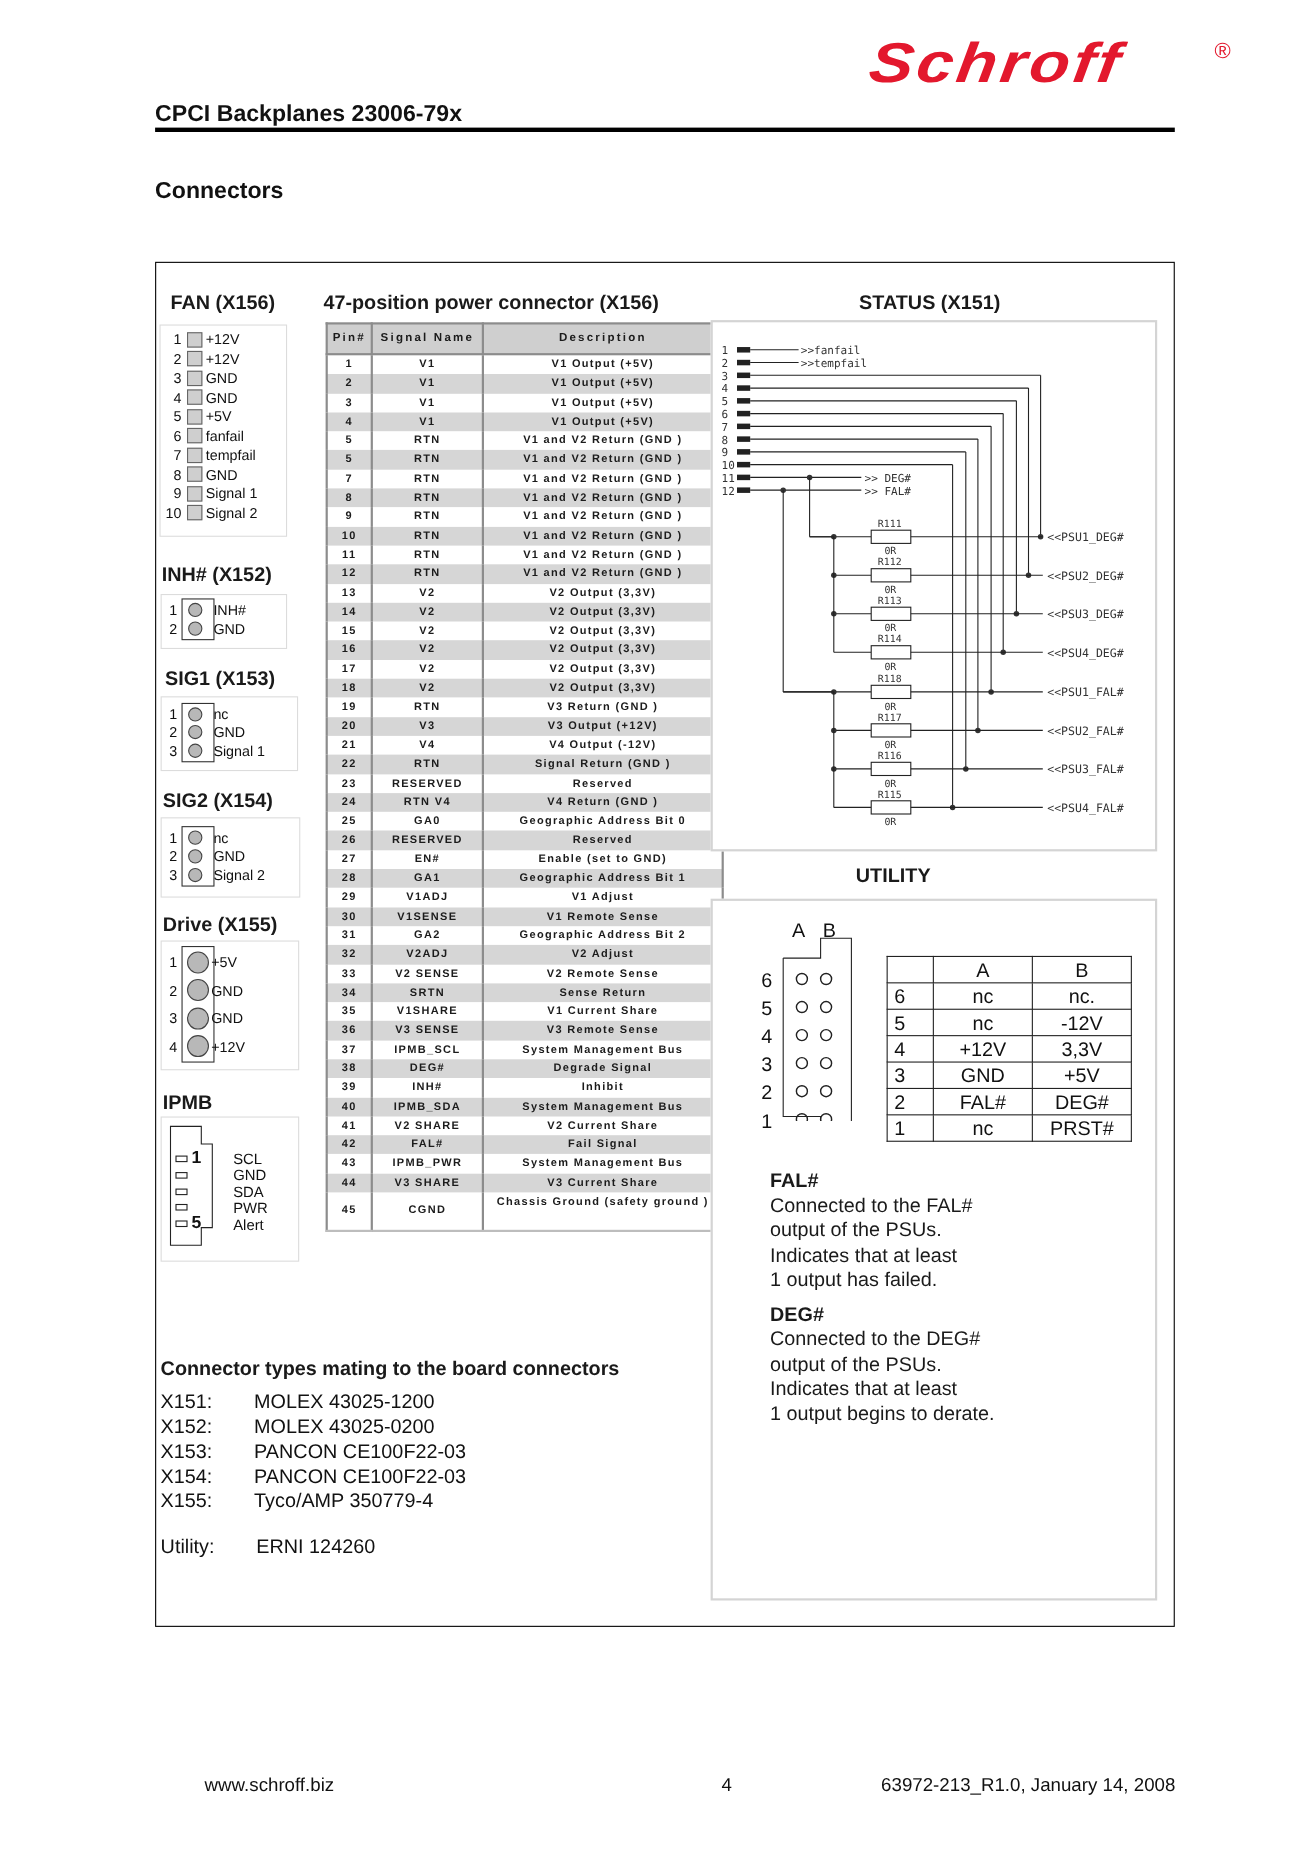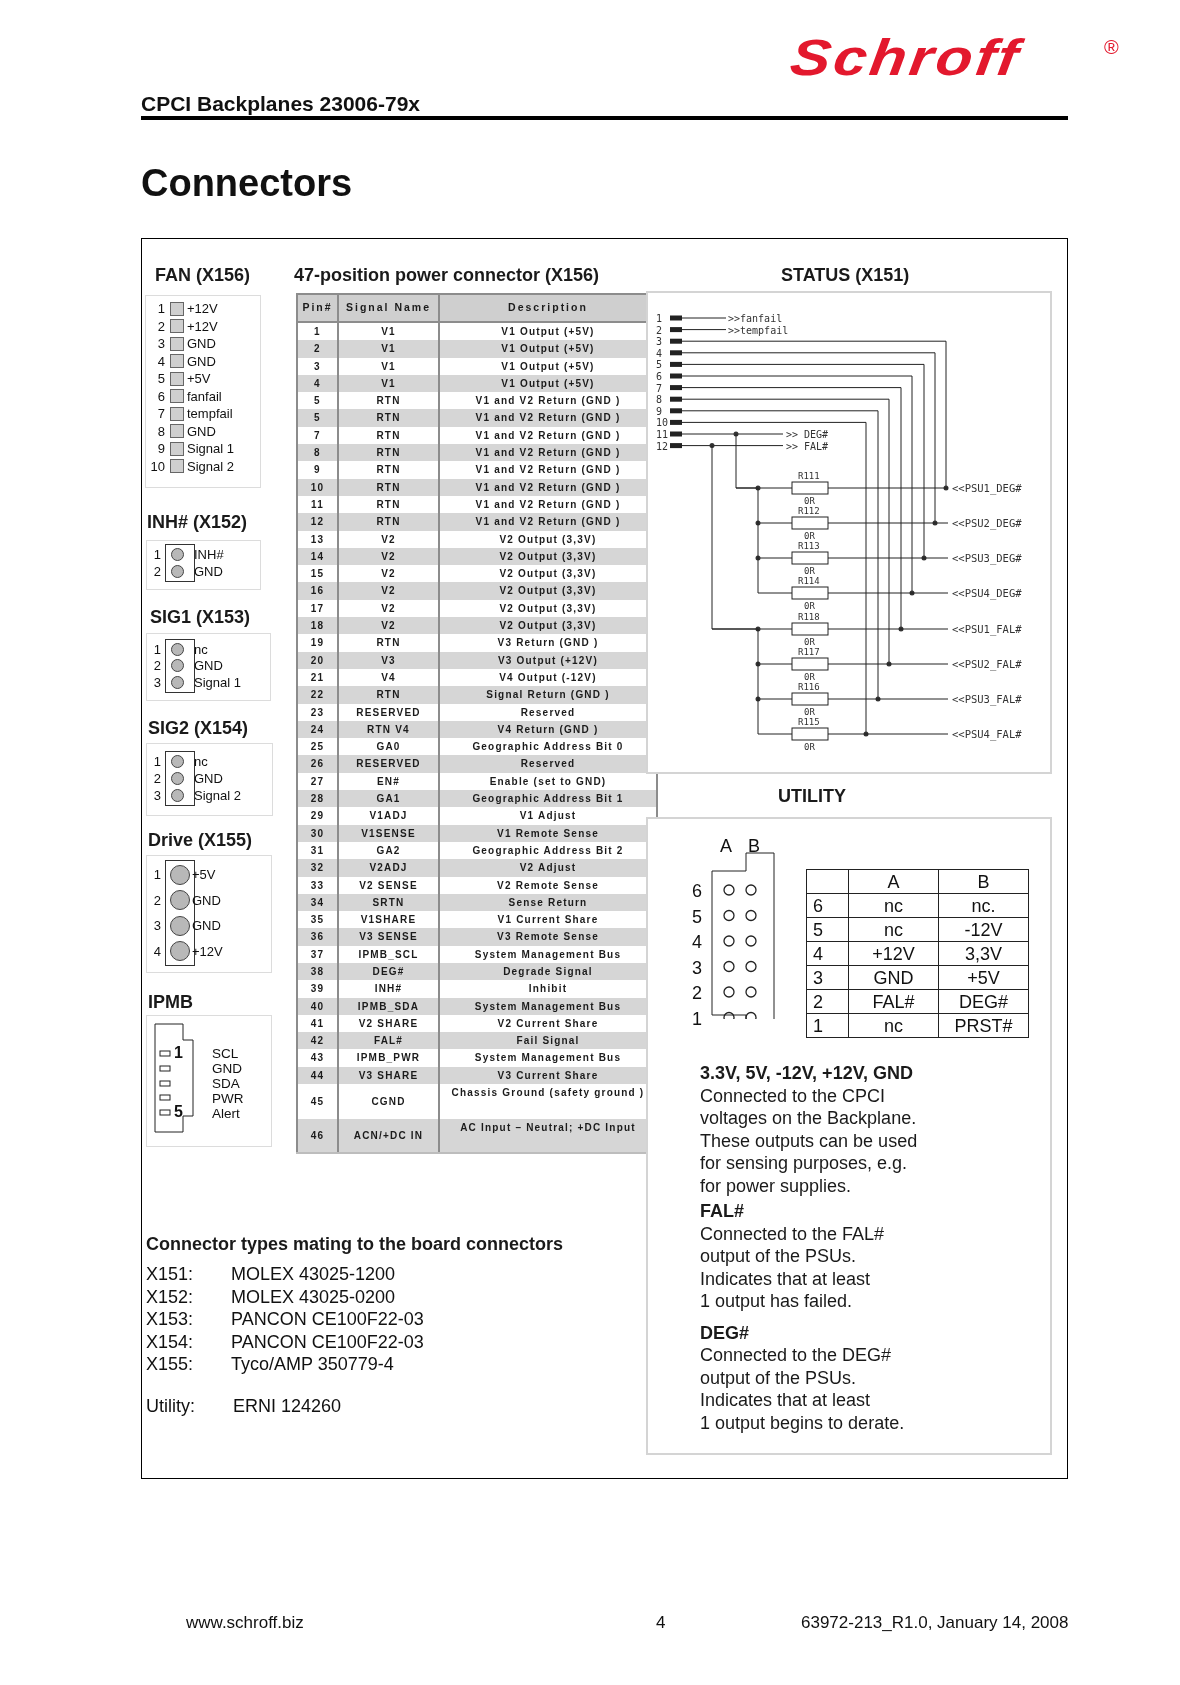--- a/index.html
+++ b/index.html
@@ -3,21 +3,21 @@
 <meta charset="utf-8">
 <style>
   * { box-sizing: border-box; margin: 0; padding: 0; }
   html, body { width: 1180px; height: 1685px; background: #fff; overflow: hidden; }
   body { position: relative; font-family: "Liberation Sans", sans-serif; color: #111; }
   .abs { position: absolute; }
   .logo { left: 795px; top: 28px; font-family: "Liberation Sans", sans-serif; font-weight: bold; font-style: italic; font-size: 60px; color: #e3182d; letter-spacing: 3px; transform: skewX(-8deg) scaleY(0.85); transform-origin: left top; }
   .reg { left: 1104px; top: 36px; font-size: 20px; color: #e3182d; }
   .doc-title { left: 141px; top: 92px; font-size: 21px; font-weight: bold; }
   .rule { left: 141px; top: 116px; width: 927px; height: 4px; background: #000; }
-  .section-title { left: 141px; top: 162px; font-size: 38px; font-weight: bold; }
+  .section-title { left: 141px; top: 162px; font-size: 21px; font-weight: bold; }
   .outer-box { left: 141px; top: 238px; width: 927px; height: 1241px; border: 1.5px solid #000; }
   .h3 { font-size: 18px; font-weight: bold; color: #1a1a1a; white-space: nowrap; }
   .panel { border: 2px solid #d4d4d4; background: #fff; }
   .grey-panel { border: 1px solid #dcdcdc; background: #fff; }
 
   
   .fan-list { font-size: 13px; line-height: 17.5px; }
   .fan-row { display: flex; align-items: center; height: 17.5px; }
   .fan-row .num { width: 22px; text-align: right; padding-right: 4px; }
   .fan-row .sq { width: 14px; height: 14px; background: #cfcfcf; border: 1px solid #666; margin: 0 3px 0 1px; }
@@ -453,25 +453,20 @@
         </tr>
         <tr class="alt">
           <td>44</td>
           <td>V3 SHARE</td>
           <td class="desc" style="white-space: nowrap;">V3 Current Share</td>
         </tr>
         <tr>
           <td>45</td>
           <td>CGND</td>
           <td class="desc" style="white-space: normal; height: 34.6px; vertical-align: top;">Chassis Ground (safety ground )</td>
-        </tr>
-        <tr class="alt">
-          <td>46</td>
-          <td>ACN/+DC IN</td>
-          <td class="desc" style="white-space: normal; height: 34.6px; vertical-align: top;">AC Input – Neutral; +DC Input</td>
         </tr>
       </tbody>
   </table>
 </div>
 
 <div class="abs h3" style="left:781px;top:265px;">STATUS (X151)</div>
 <div class="abs panel" style="left:646px;top:291px;width:406px;height:483px;">
   <svg id="status-svg" width="402" height="479" style="position:absolute;left:0;top:0;">
       <text x="8" y="29" font-size="10" font-family="DejaVu Sans Mono, monospace" fill="#333">1</text>
       <rect x="22" y="22.5" width="12" height="5" fill="#222"></rect>
@@ -662,28 +657,20 @@
           </tr>
           <tr>
             <td class="rn">1</td>
             <td>nc</td>
             <td>PRST#</td>
           </tr>
         </tbody>
     </table>
   </div>
   <div id="util-notes" class="abs para" style="left:52px;top:243px;width:340px;">
-      <div style="margin-bottom: 3px;">
-        <div style="font-weight:bold;">3.3V, 5V, -12V, +12V, GND</div>
-        <div>Connected to the CPCI</div>
-        <div>voltages on the Backplane.</div>
-        <div>These outputs can be used</div>
-        <div>for sensing purposes, e.g.</div>
-        <div>for power supplies.</div>
-      </div>
       <div style="margin-bottom: 9px;">
         <div style="font-weight:bold;">FAL#</div>
         <div>Connected to the FAL#</div>
         <div>output of the PSUs.</div>
         <div>Indicates that at least</div>
         <div>1 output has failed.</div>
       </div>
       <div style="margin-bottom: 9px;">
         <div style="font-weight:bold;">DEG#</div>
         <div>Connected to the DEG#</div>

